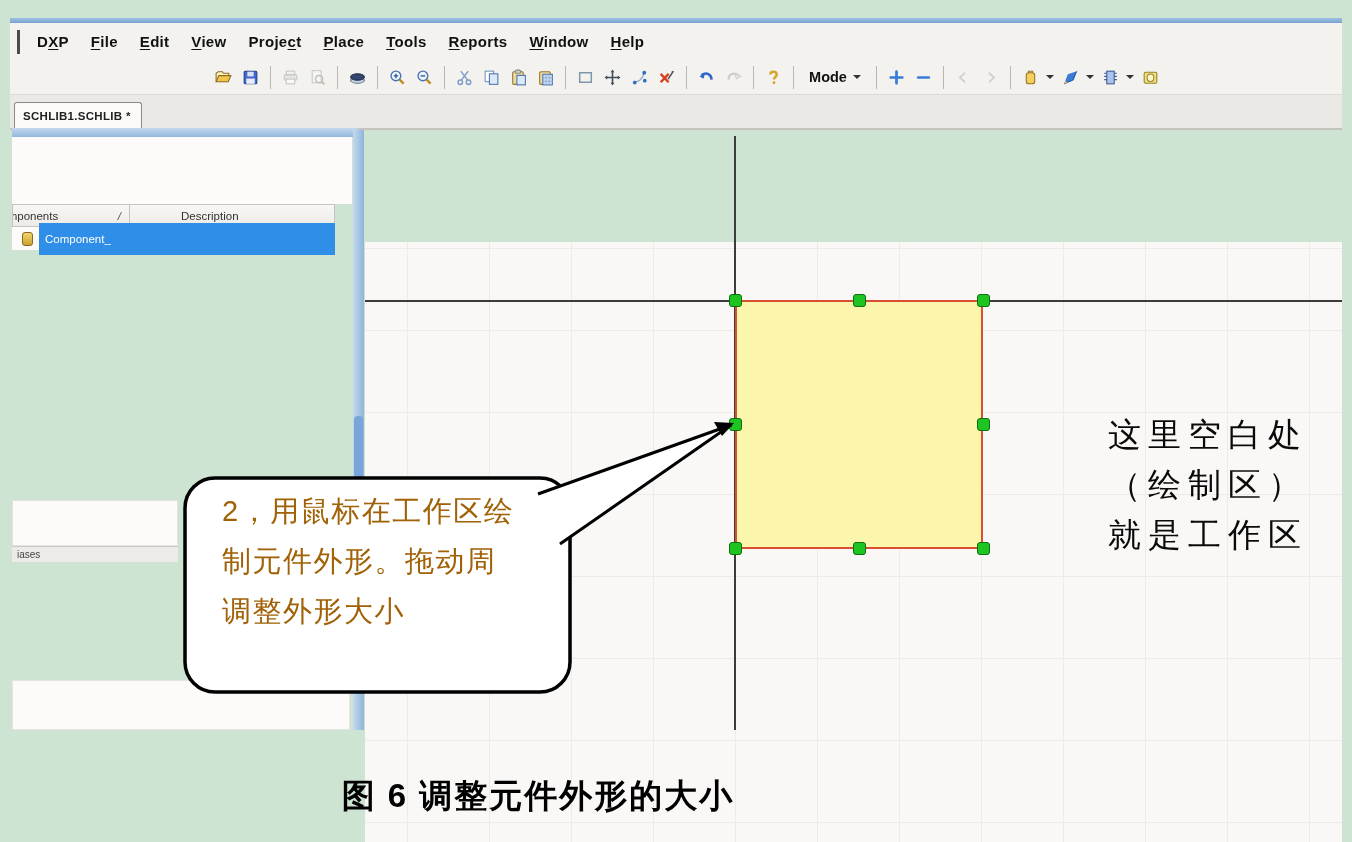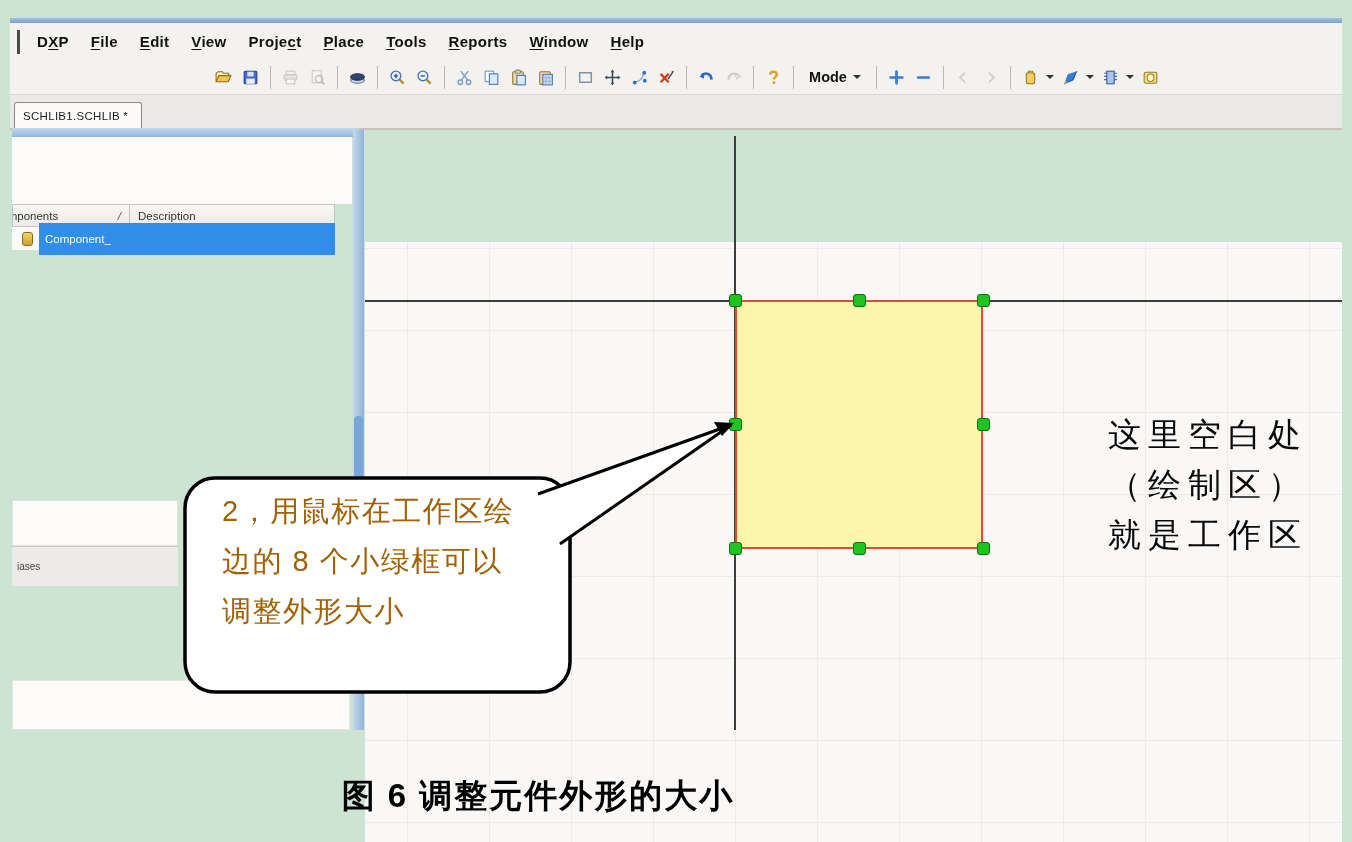--- a/index.html
+++ b/index.html
@@ -25,21 +25,21 @@
   .tsep{width:1px;height:23px;background:#b9b7b3;margin:0 6px;flex:0 0 auto;}
   .tbtn{width:25px;height:25px;display:flex;align-items:center;justify-content:center;flex:0 0 auto;margin:0 1px;}
   .tbtn.disabled{filter:grayscale(.85) opacity(.5);}
   .tbtn svg{display:block;}
   .caret{width:0;height:0;border-left:4px solid transparent;border-right:4px solid transparent;
     border-top:4.5px solid #333;margin:0 3px 0 2px;flex:0 0 auto;align-self:center;}
   .mode-btn{display:flex;align-items:center;padding:2px 6px 2px 9px;font-size:14.5px;font-weight:600;color:#111;flex:0 0 auto;}
   .mode-btn .caret{margin-left:6px;}
   
   #tabstrip{position:absolute;left:0;top:77px;width:1332px;height:35px;background:var(--tabstrip,#ebe9e6);
-    border-bottom:2px solid #c6c3bf;box-sizing:border-box;}
+    border-bottom:2px solid #c6c3bf;box-sizing:border-box;font-weight:bold;}
   #doc-tab{position:absolute;left:4px;top:7px;width:128px;height:27px;background:#fbfaf8;
     border:1px solid #8a8a86;border-bottom:none;border-radius:3px 3px 0 0;box-sizing:border-box;
     font-size:11.5px;color:#222;display:flex;align-items:center;padding-left:8px;letter-spacing:.3px;}
   
   #main{position:absolute;left:0;top:112px;width:1332px;height:600px;background:var(--bg-green,#cde4d2);}
   #canvas{position:absolute;left:355px;top:112px;width:977px;height:600px;
     background-color:var(--canvas,#faf8f6);
     background-image:
       repeating-linear-gradient(to right, var(--grid,#eeebe7) 0 1px, transparent 1px 82px),
       repeating-linear-gradient(to bottom, var(--grid,#eeebe7) 0 1px, transparent 1px 82px);
@@ -57,30 +57,30 @@
     background:linear-gradient(to right,#c4d9ee,#8fb4da);z-index:3;}
   .panel-thumb{position:absolute;left:344px;top:398px;width:9px;height:62px;background:#79a6d8;border-radius:4px;z-index:4;}
   .panel-white-top{position:absolute;left:2px;top:119px;width:340px;height:67px;background:#fcfbfa;z-index:3;}
   .panel-header{position:absolute;left:2px;top:186px;width:323px;height:23px;box-sizing:border-box;
     background:linear-gradient(#f8f7f5,#ecebe7);border:1px solid #c6c4c0;z-index:3;
     display:flex;align-items:center;font-size:11.5px;color:#333;}
   .col-components{width:116px;overflow:hidden;white-space:nowrap;position:relative;height:100%;display:flex;align-items:center;}
   .col-components .clip{display:inline-block;margin-left:-20px;}
   .sort-slash{position:absolute;right:8px;font-style:italic;color:#555;}
   .col-divider{width:1px;height:100%;background:#c6c4c0;}
-  .col-description{padding-left:8px;}
+  .col-description{padding-left:8px;margin-left:43px;}
   .panel-row{position:absolute;left:2px;top:209px;width:323px;height:23px;background:#fcfbfa;z-index:3;
     display:flex;align-items:center;}
   .comp-icon{width:11px;height:14px;margin-left:10px;border-radius:3px;
     background:linear-gradient(#f4d46a,#caa22e);border:1px solid #8a6a1a;box-sizing:border-box;}
   .row-sel{margin-left:6px;height:32px;flex:1;background:var(--selection-blue,#2f8fe8);
     display:flex;align-items:center;color:#fff;font-size:11.5px;padding-left:6px;}
   .panel-white-mid{position:absolute;left:2px;top:482px;width:166px;height:46px;background:#fcfbfa;
     border:1px solid #e4e2de;box-sizing:border-box;z-index:3;}
-  .panel-strip{position:absolute;left:2px;top:528px;width:166px;height:40px;background:#edebe7;
+  .panel-strip{position:absolute;left:2px;top:528px;width:166px;height:16px;background:#edebe7;
     border-top:1px solid #cac8c4;box-sizing:border-box;z-index:3;
     font-size:10px;color:#444;display:flex;align-items:center;padding-left:5px;}
   .panel-white-bot{position:absolute;left:2px;top:662px;width:338px;height:50px;background:#fcfbfa;
     border:1px solid #e6e4e0;box-sizing:border-box;z-index:3;}
   
   #bubble-svg{position:absolute;left:0;top:0;width:1332px;height:712px;z-index:8;pointer-events:none;}
   #bubble-text{position:absolute;left:212px;top:468px;width:330px;z-index:9;
     font-size:29px;line-height:50px;color:#a16207;letter-spacing:1.5px;font-weight:500;}
   
   #side-note{position:absolute;left:1078px;top:392px;width:240px;z-index:5;text-align:center;
@@ -336,21 +336,21 @@
 
   <svg id="bubble-svg" viewBox="0 0 1332 712">
     <rect x="175" y="460" width="385" height="214" rx="30" ry="30" fill="#ffffff" stroke="#000000" stroke-width="3.5"></rect>
     <polygon points="530,474 721,407 552,524" fill="#ffffff"></polygon>
     <line x1="528" y1="476" x2="721" y2="407" stroke="#000000" stroke-width="3"></line>
     <line x1="721" y1="407" x2="550" y2="526" stroke="#000000" stroke-width="3"></line>
     <polygon points="724,405 704,404 712,418" fill="#000000"></polygon>
   </svg>
   <div id="bubble-text">
     <div>2，用鼠标在工作区绘</div>
-    <div>边的 8 个小绿框可以</div>
+    <div>制元件外形。拖动周</div>
     <div>调整外形大小</div>
   </div>
 
   <div id="side-note">
     <div class="nl">这里空白处</div>
     <div class="nl">（绘制区）</div>
     <div class="nl">就是工作区</div>
   </div>
 <div class="handle" style="left: 719px; top: 276px;"></div>
     <div class="handle" style="left: 843px; top: 276px;"></div>

